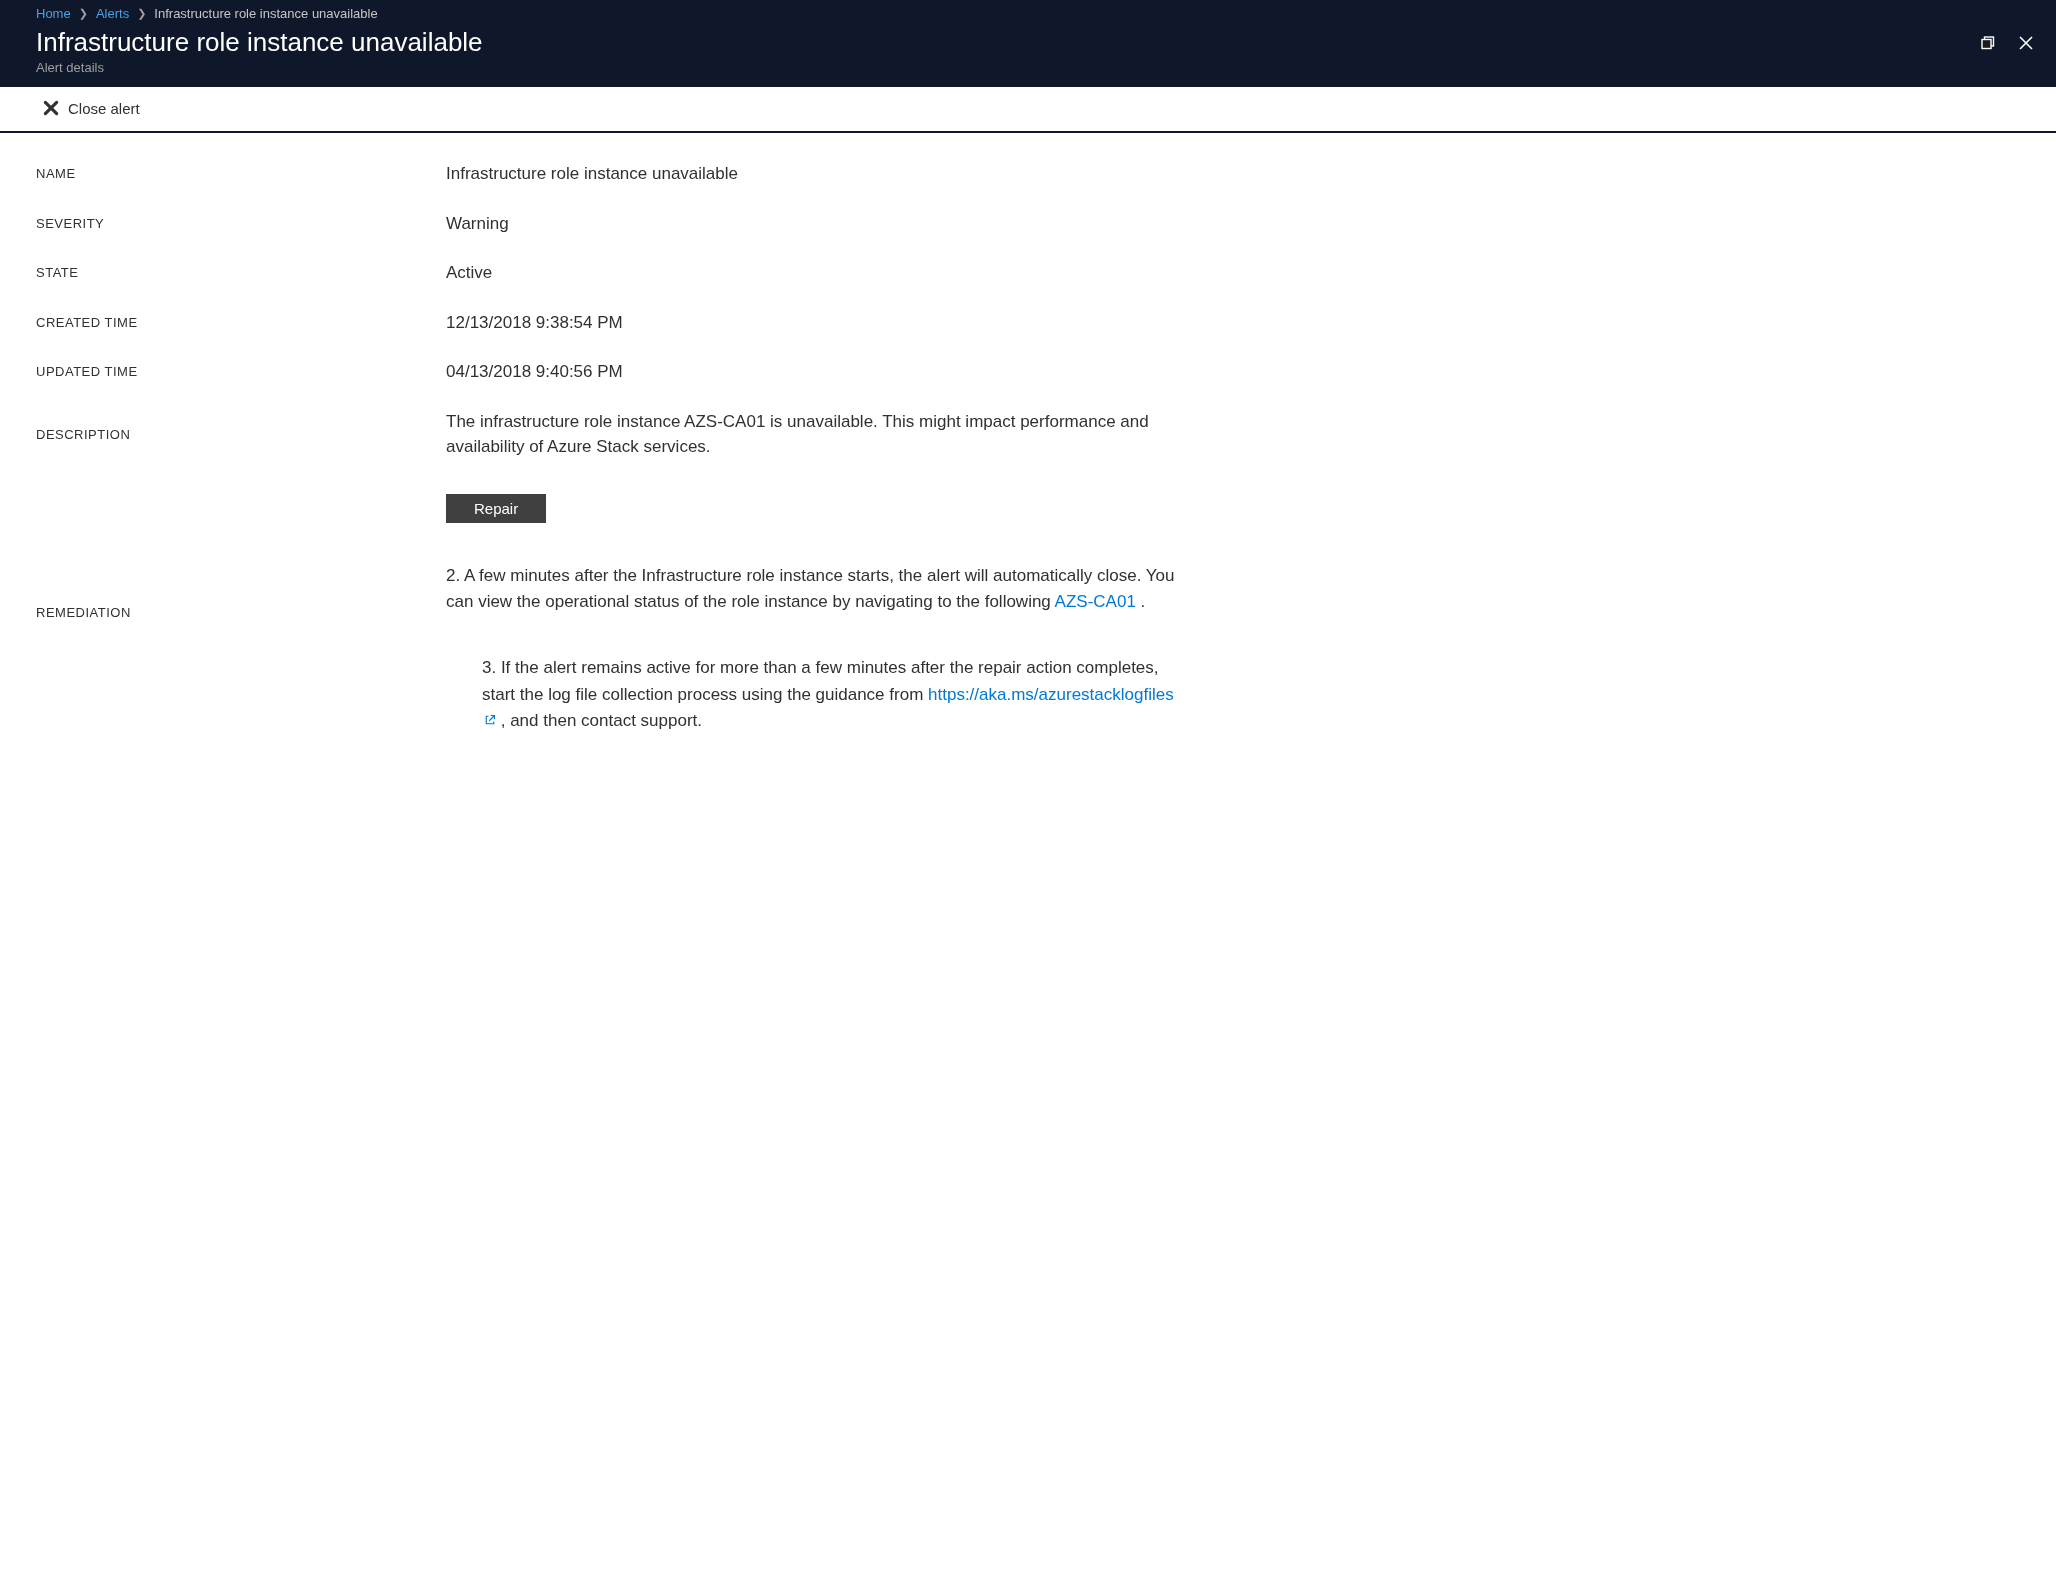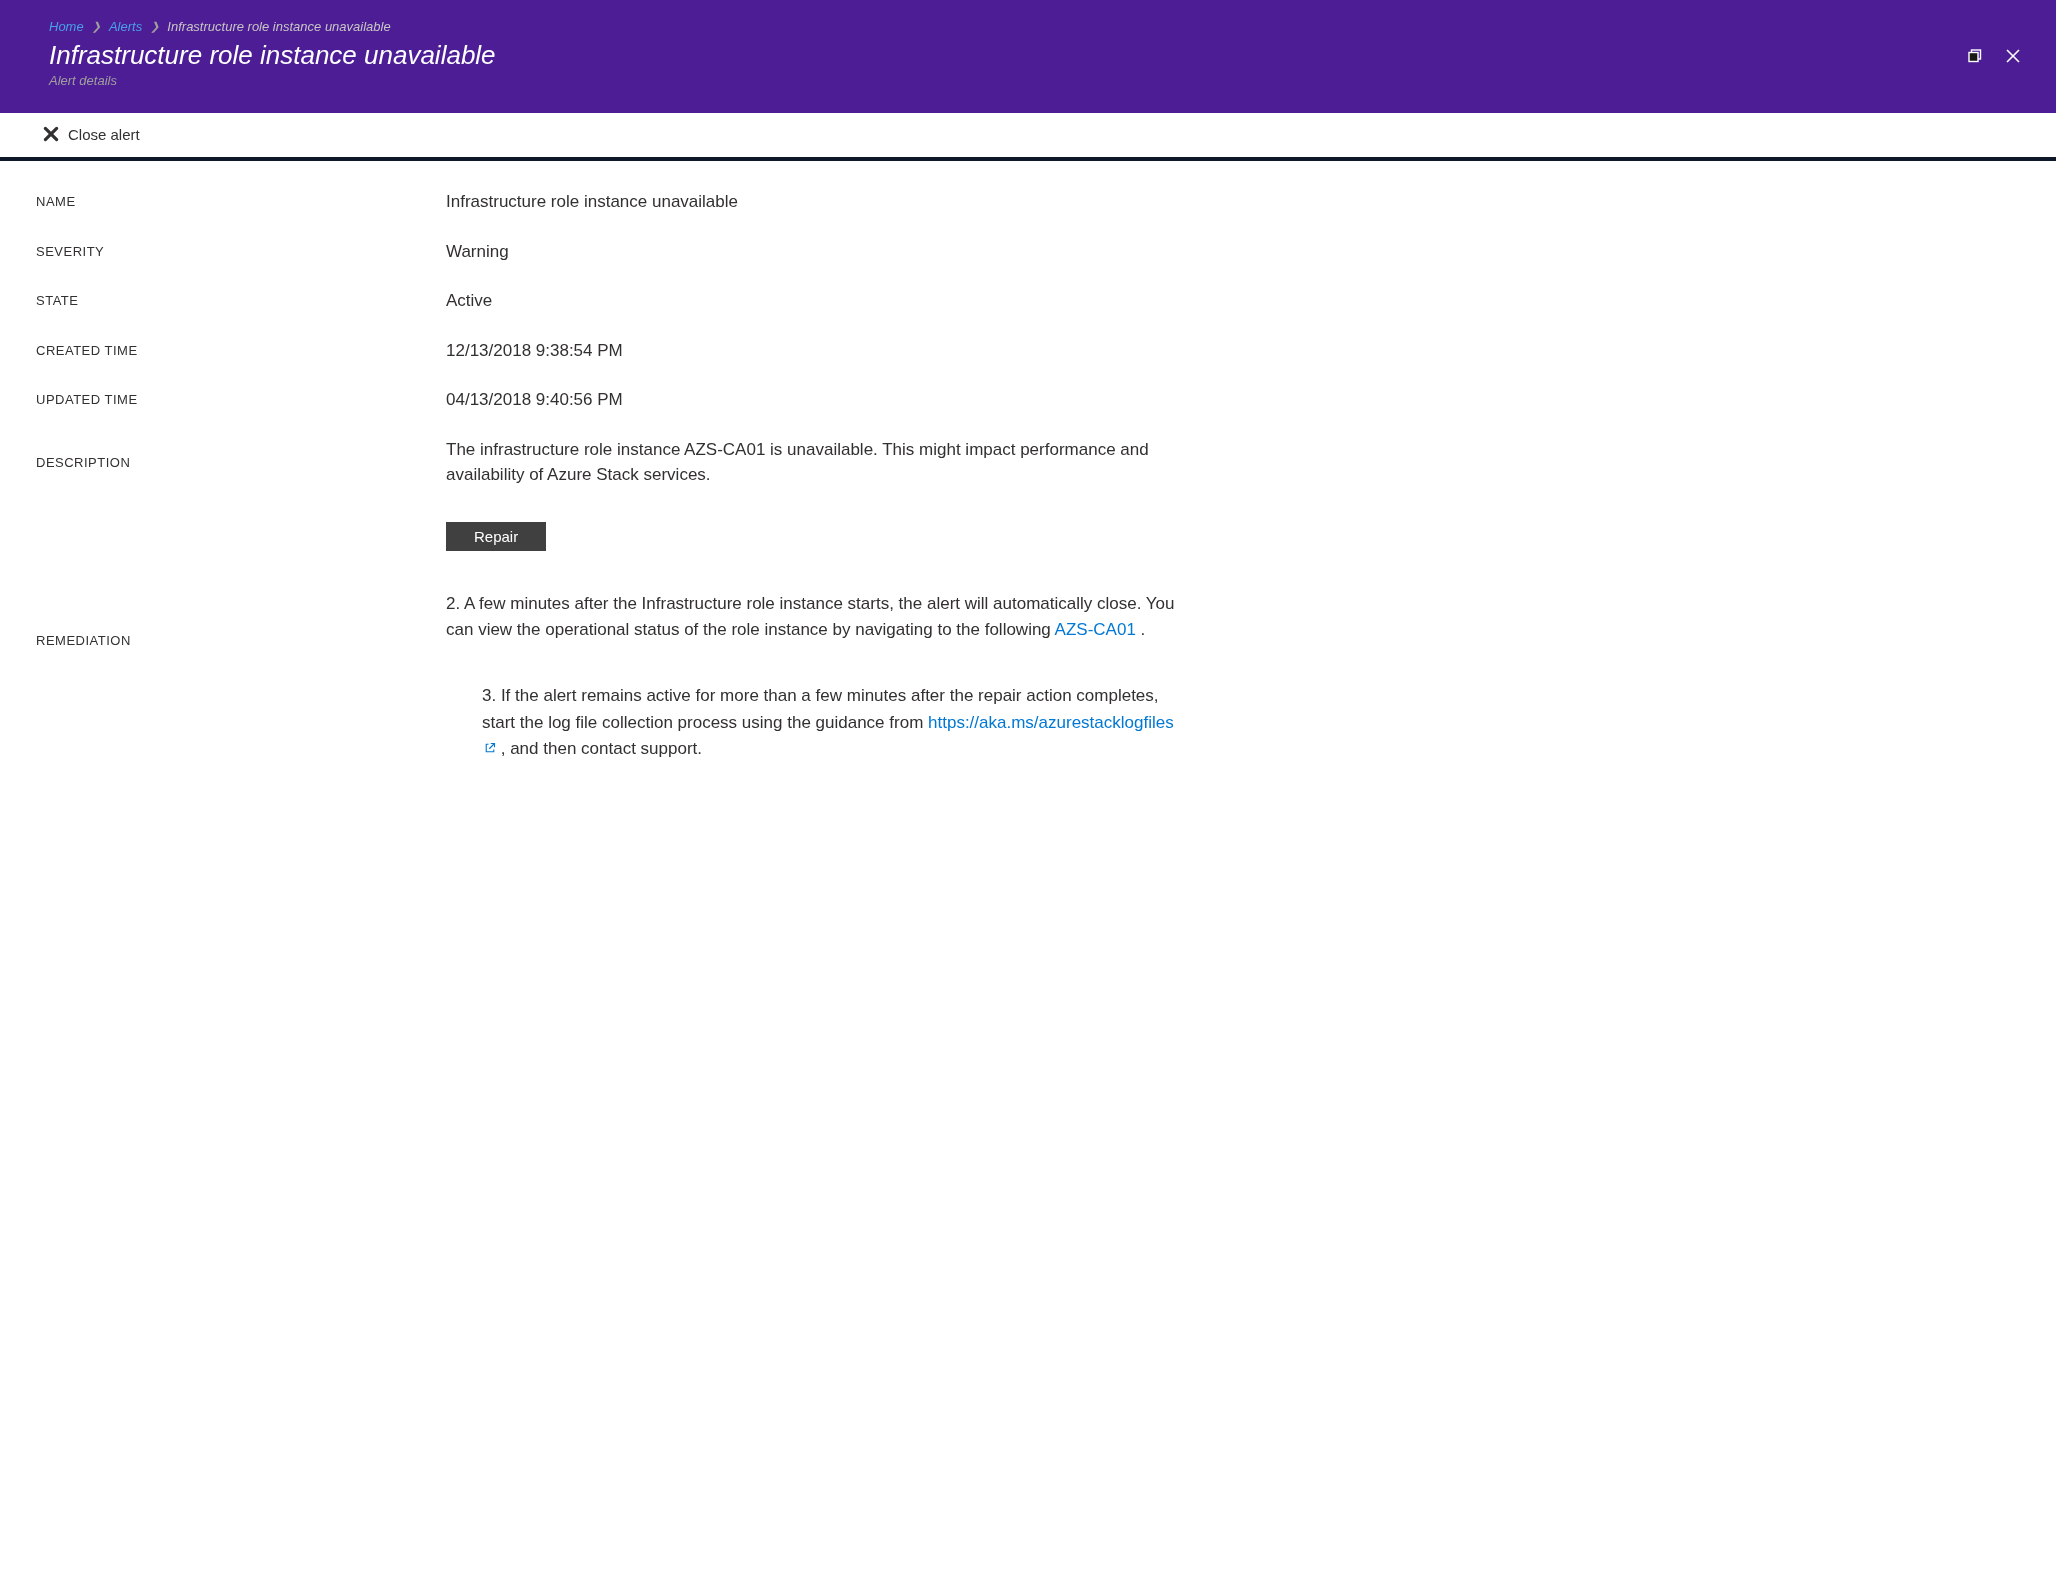--- a/index.html
+++ b/index.html
@@ -3,24 +3,23 @@
   <meta charset="utf-8">
   <style>
     * { margin: 0; padding: 0; box-sizing: border-box; }
     body {
       font-family: 'Segoe UI', Tahoma, Geneva, Verdana, sans-serif;
       font-size: 14px;
       color: #323130;
       background: #fff;
     }
     .header-bar {
-      background: #4c1d95;
-      color: #fff;
-      padding: 13px;
-      font-style: italic;
+      background: #0f172a;
+      color: #fff;
+      padding: 0;
     }
     .breadcrumb {
       display: flex;
       align-items: center;
       padding: 6px 36px 4px 36px;
       font-size: 13px;
       gap: 8px;
     }
     .breadcrumb a {
       color: #4aa0e6;
@@ -53,21 +52,21 @@
       padding-top: 6px;
     }
     .title-actions button {
       background: none;
       border: none;
       color: #fff;
       cursor: pointer;
       padding: 2px;
     }
     .toolbar {
-      border-bottom: 4px solid #0f172a;
+      border-bottom: 2px solid #0f172a;
       padding: 8px 36px 10px 36px;
       display: flex;
       align-items: center;
       gap: 10px;
     }
     .toolbar-btn {
       display: flex;
       align-items: center;
       gap: 8px;
       background: none;

